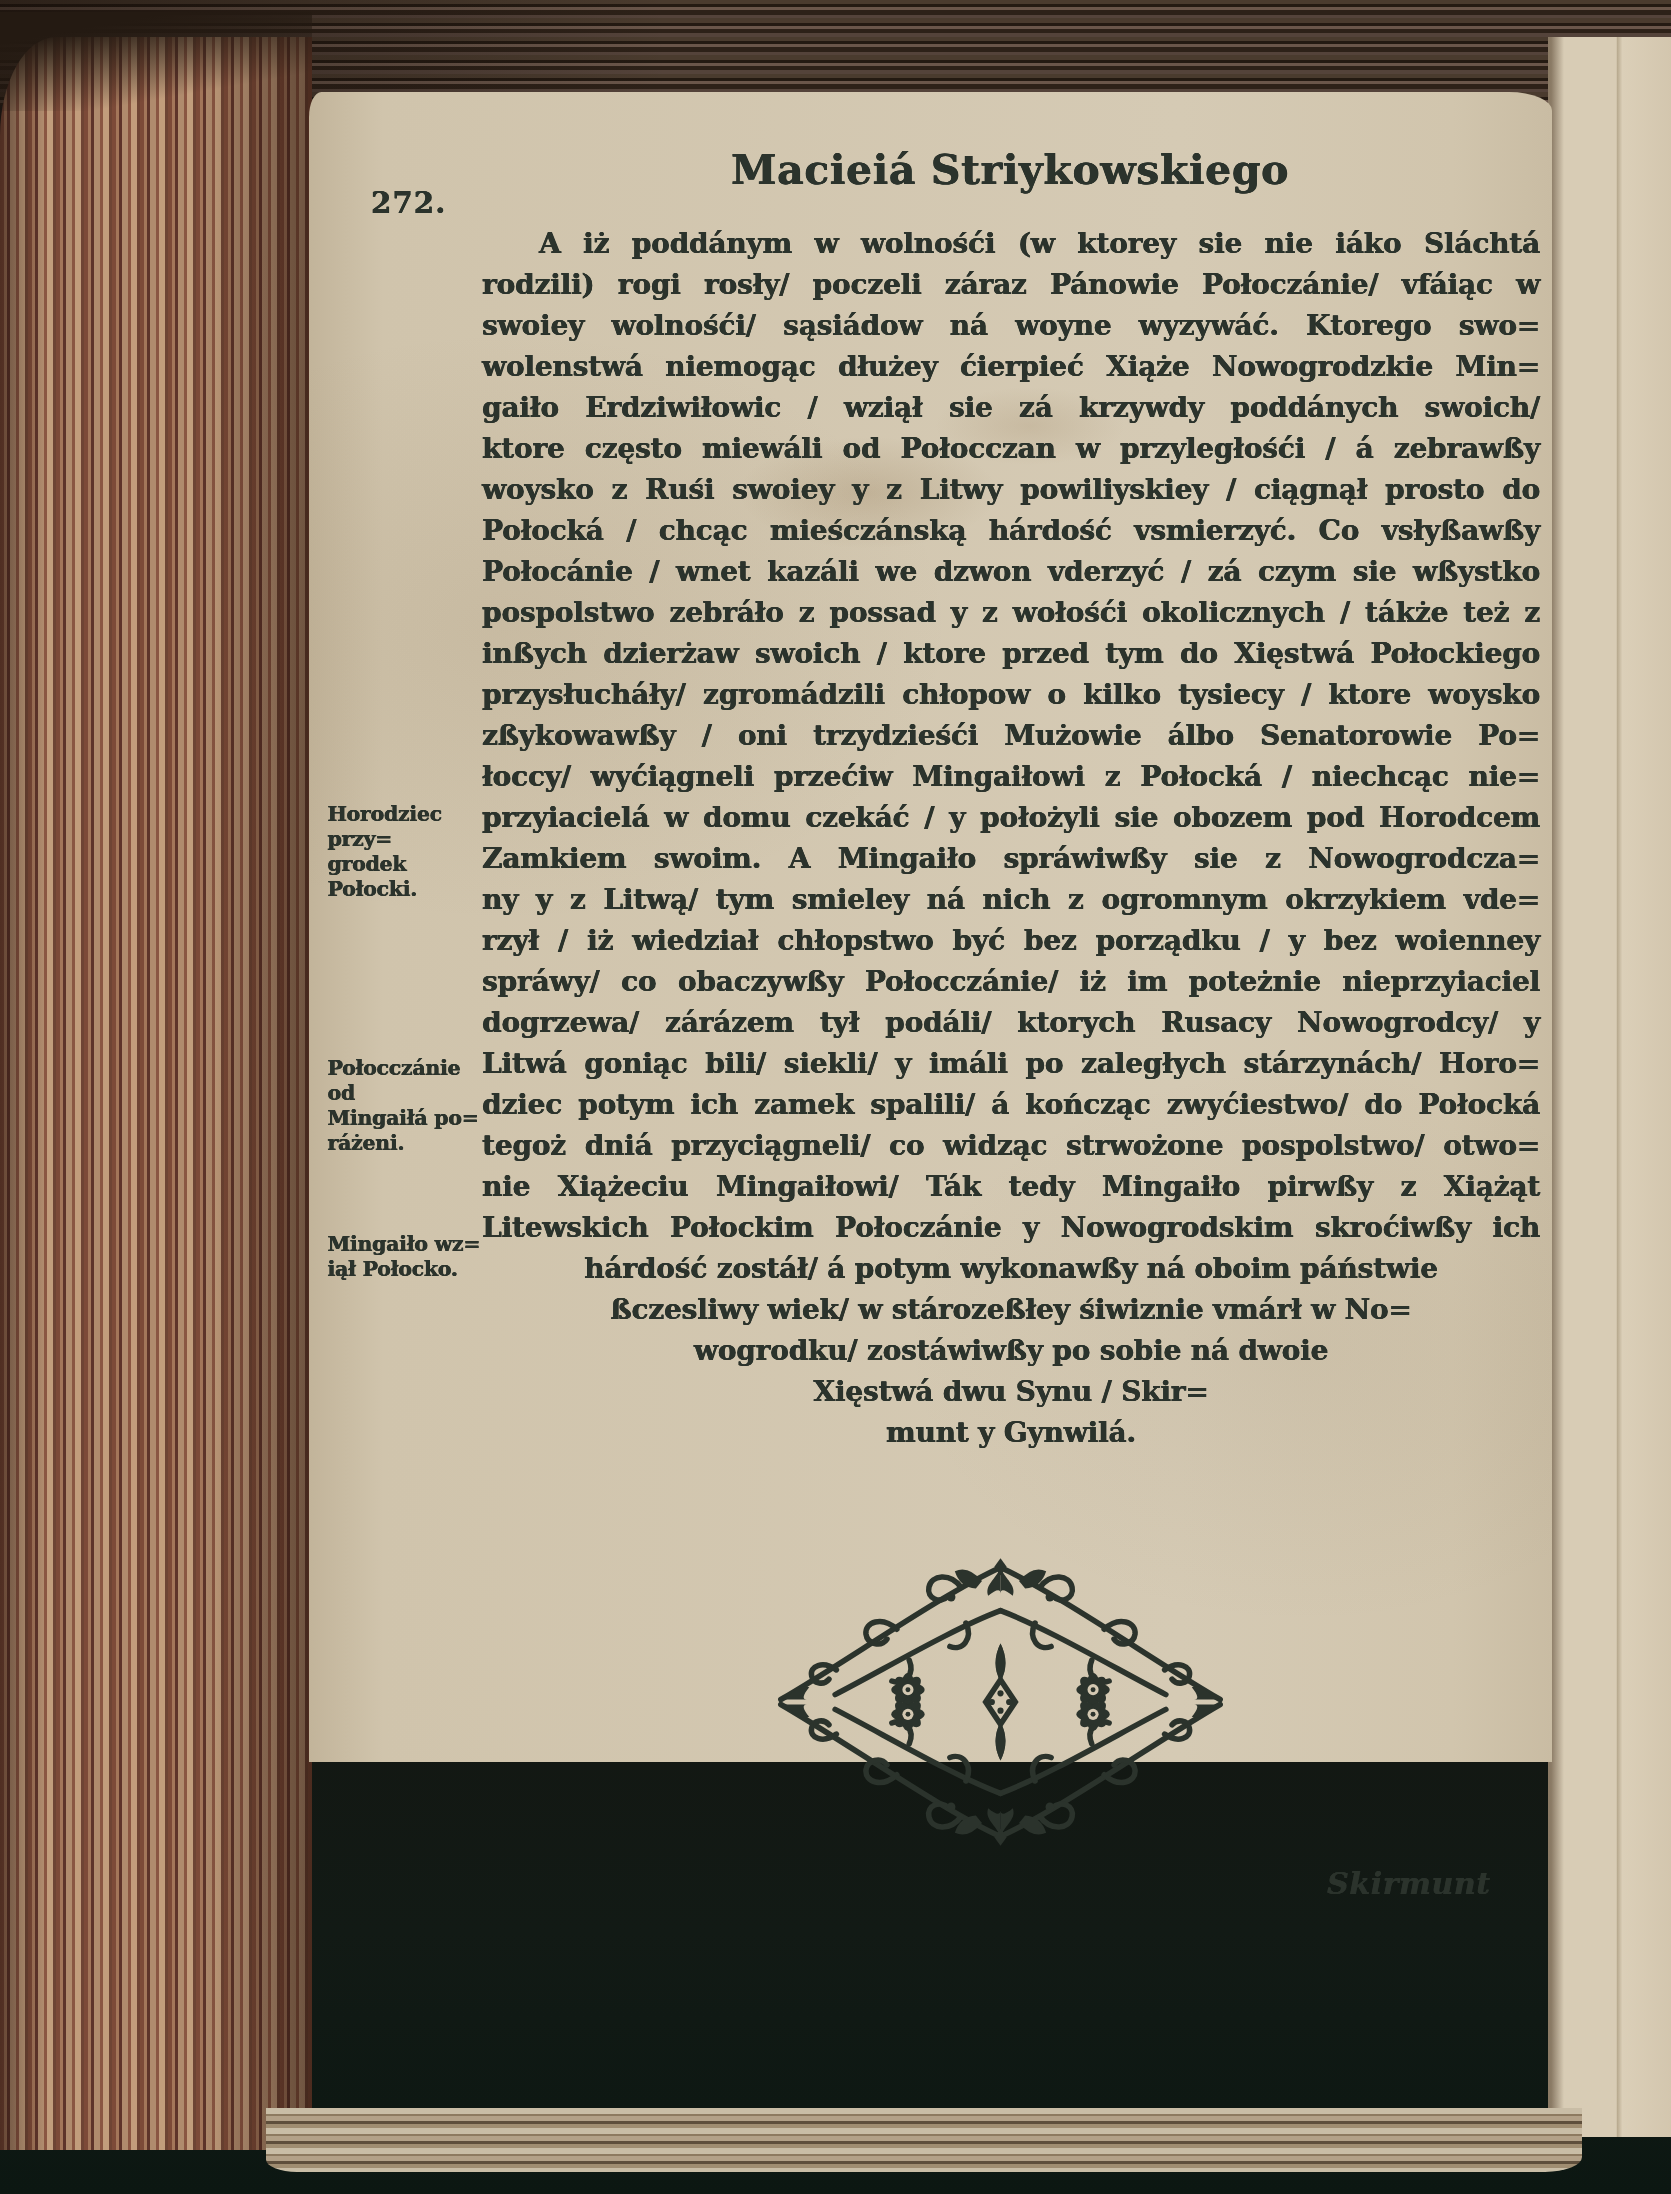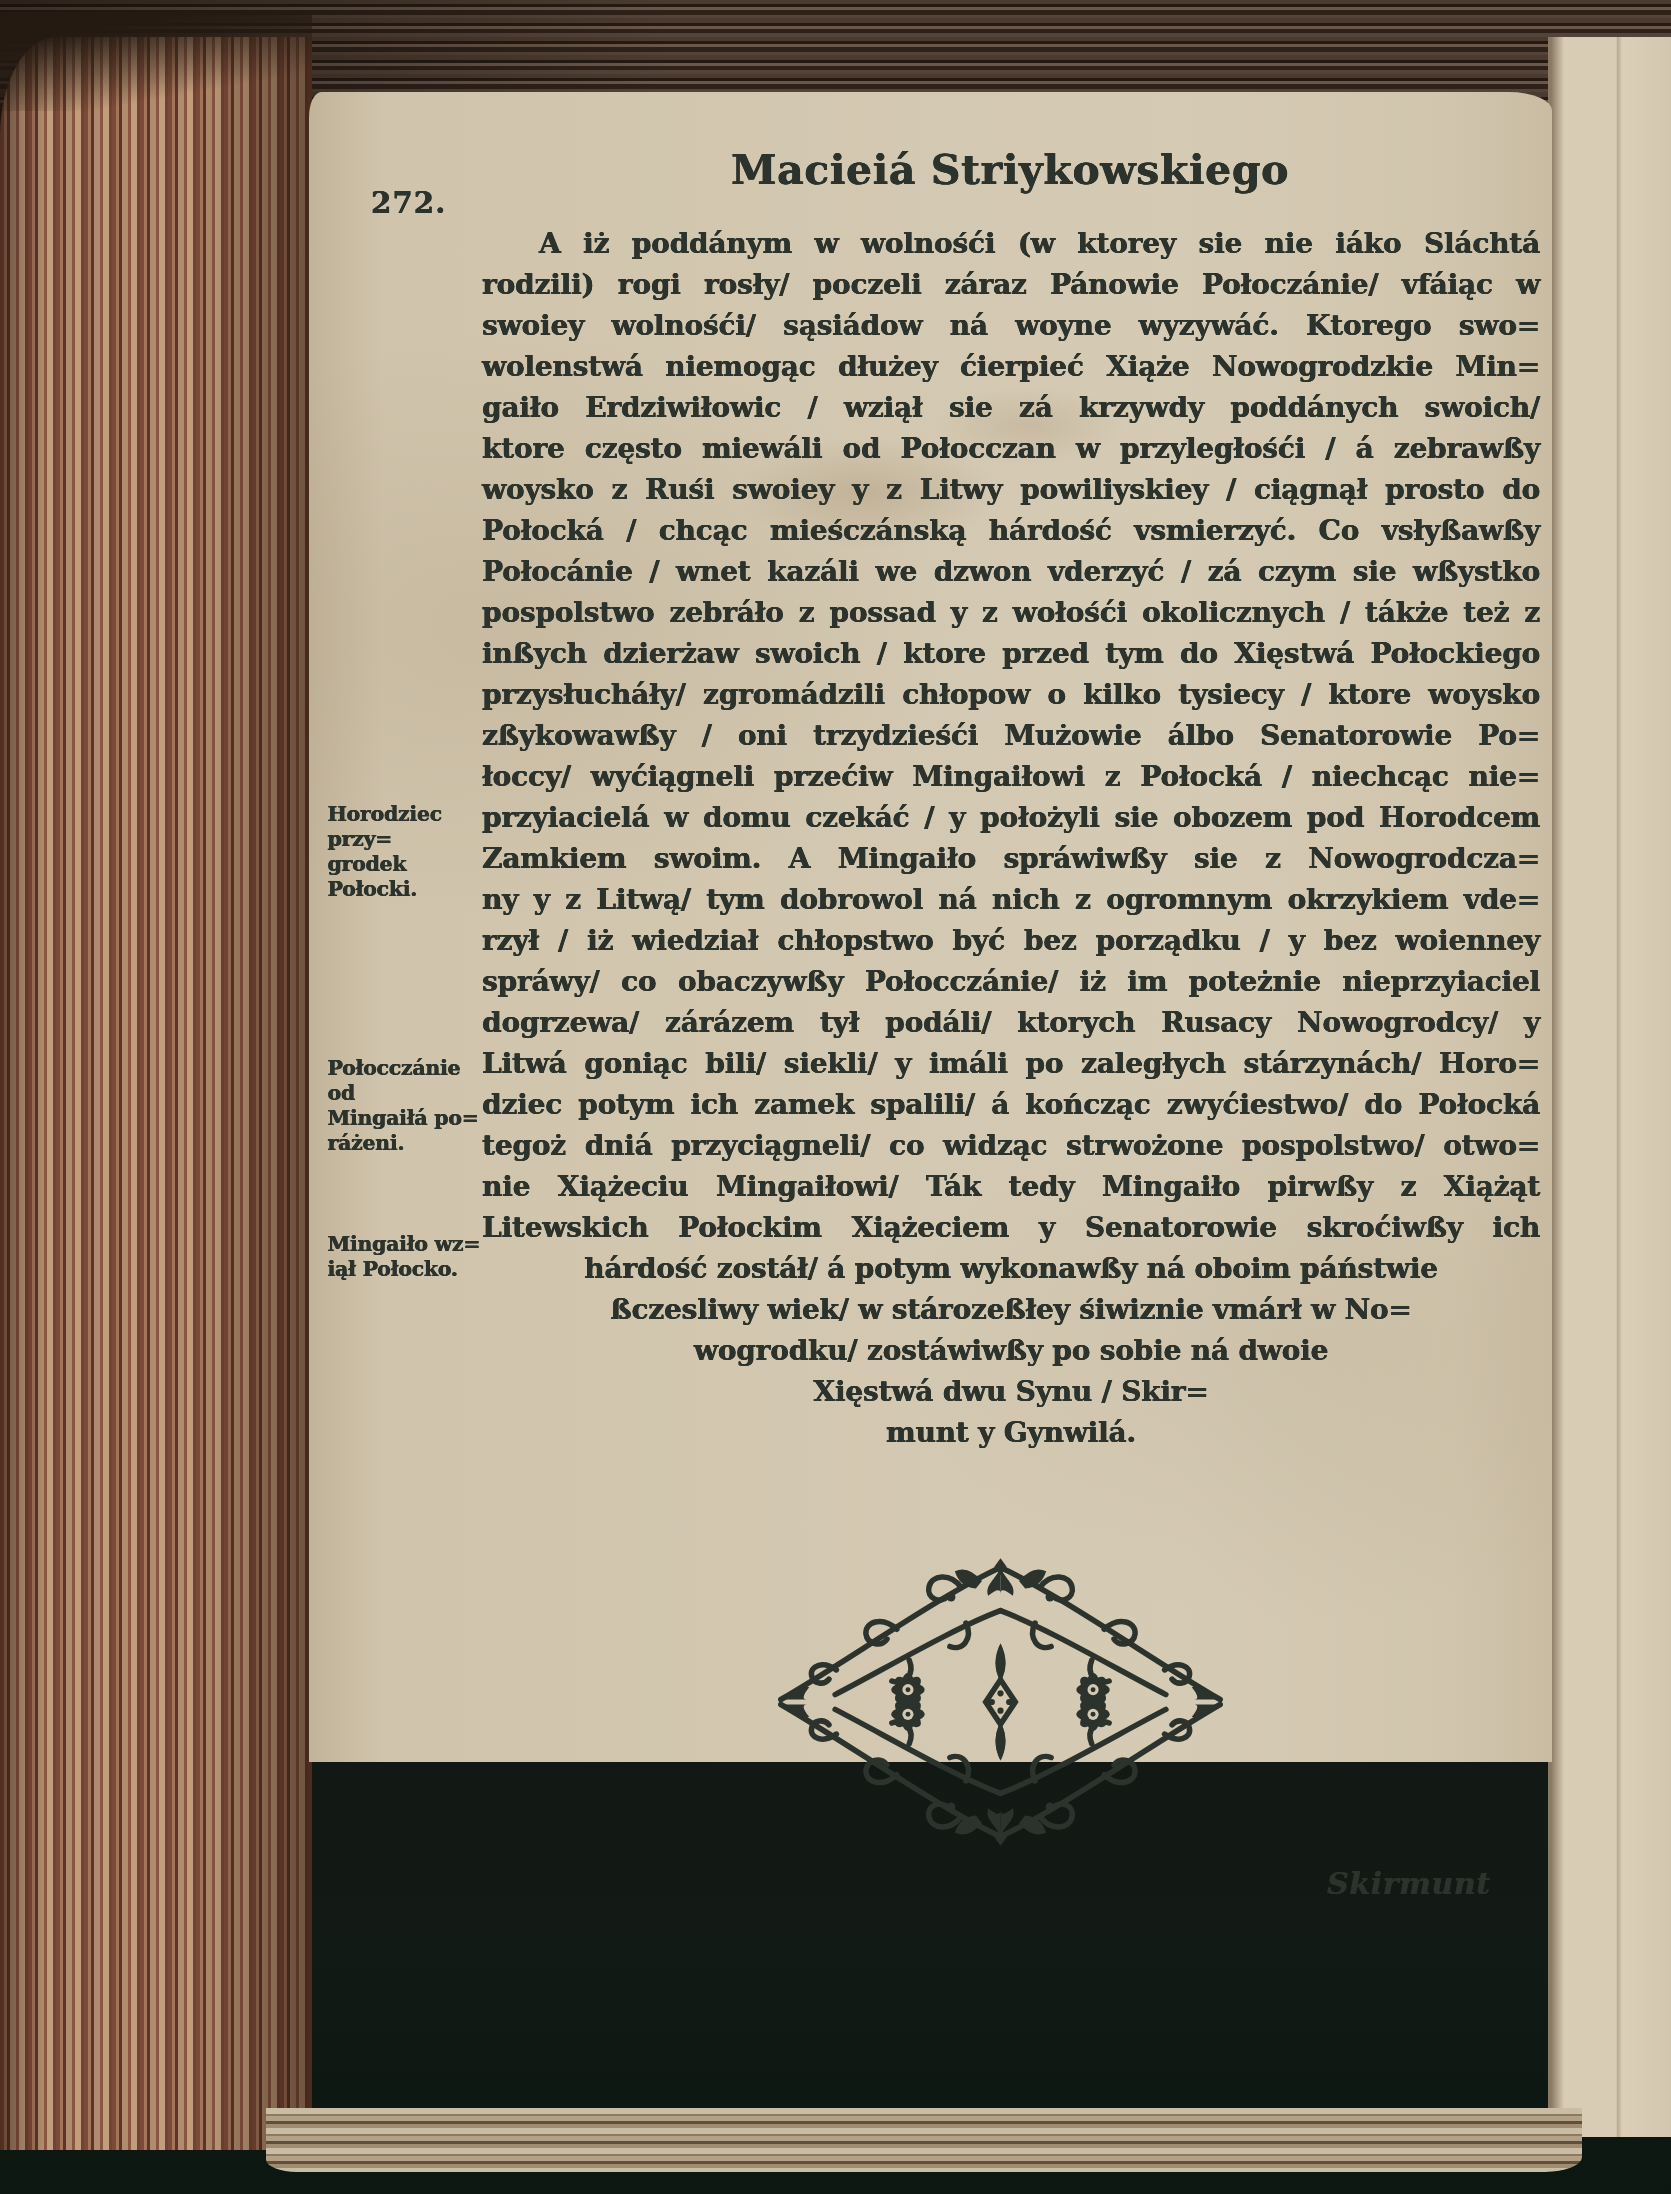--- a/index.html
+++ b/index.html
@@ -109,29 +109,29 @@
       <div class="line">woysko z Ruśi swoiey y z Litwy powiliyskiey / ciągnął prosto do</div>
       <div class="line">Połocká / chcąc mieśczánską hárdość vsmierzyć.  Co vsłyßawßy</div>
       <div class="line">Połocánie / wnet kazáli we dzwon vderzyć / zá czym sie wßystko</div>
       <div class="line">pospolstwo zebráło z possad y z wołośći okolicznych / tákże też z</div>
       <div class="line">inßych dzierżaw swoich / ktore przed tym do Xięstwá Połockiego</div>
       <div class="line">przysłucháły/ zgromádzili chłopow o kilko tysiecy / ktore woysko</div>
       <div class="line">zßykowawßy / oni trzydzieśći Mużowie álbo Senatorowie Po=</div>
       <div class="line">łoccy/ wyćiągneli przećiw Mingaiłowi z Połocká / niechcąc nie=</div>
       <div class="line">przyiacielá w domu czekáć / y położyli sie obozem pod Horodcem</div>
       <div class="line">Zamkiem swoim.  A Mingaiło spráwiwßy sie z Nowogrodcza=</div>
-      <div class="line">ny y z Litwą/ tym dobrowol ná nich z ogromnym okrzykiem vde=</div>
+      <div class="line">ny y z Litwą/ tym smieley ná nich z ogromnym okrzykiem vde=</div>
       <div class="line">rzył / iż wiedział chłopstwo być bez porządku / y bez woienney</div>
       <div class="line">spráwy/ co obaczywßy Połocczánie/ iż im poteżnie nieprzyiaciel</div>
       <div class="line">dogrzewa/ zárázem tył podáli/ ktorych Rusacy Nowogrodcy/ y</div>
       <div class="line">Litwá goniąc bili/ siekli/ y imáli po zaległych stárzynách/ Horo=</div>
       <div class="line">dziec potym ich zamek spalili/ á kończąc zwyćiestwo/ do Połocká</div>
       <div class="line">tegoż dniá przyciągneli/ co widząc strwożone pospolstwo/ otwo=</div>
       <div class="line">nie Xiążeciu Mingaiłowi/ Ták tedy Mingaiło pirwßy z Xiążąt</div>
-      <div class="line">Litewskich Połockim Xiążeciem y Senatorowie skroćiwßy ich</div>
+      <div class="line">Litewskich Połockim Połoczánie y Nowogrodskim skroćiwßy ich</div>
       <div class="line c">hárdość zostáł/ á potym wykonawßy ná oboim páństwie</div>
       <div class="line c">ßczesliwy wiek/ w stározeßłey śiwiznie vmárł w No=</div>
       <div class="line c">wogrodku/ zostáwiwßy po sobie ná dwoie</div>
       <div class="line c">Xięstwá dwu Synu / Skir=</div>
       <div class="line c">munt y Gynwilá.</div>
     </div>
 
     <div class="margin-note mn2 ink">
       <div>Horodziec przy=</div>
       <div>grodek Połocki.</div>

